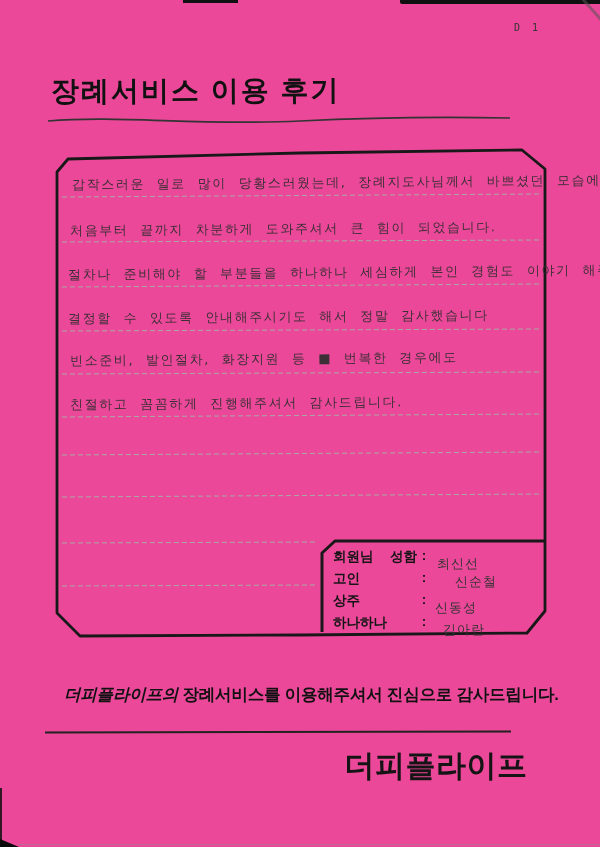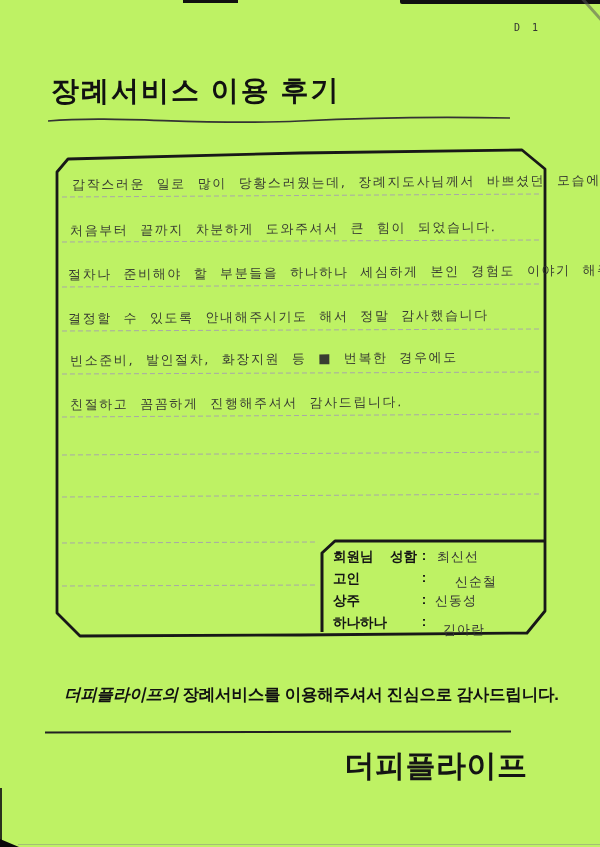--- a/index.html
+++ b/index.html
@@ -1,17 +1,17 @@
 <!DOCTYPE html>
 <html><head>
 <meta charset="utf-8">
 <style>
   html,body{margin:0;padding:0;background:#e9e9e9;}
   #page{
-    position:relative;width:600px;height:847px;background:#bef264;
+    position:relative;width:600px;height:847px;background:#ec4899;
     overflow:hidden;font-family:"Liberation Sans",sans-serif;color:#1a1a1a;
     box-shadow:0 0 4px rgba(0,0,0,.3);
   }
   .abs{position:absolute;}
 
   
   .scan-seg{background:#101010;}
   .scan-corner{background:#555;opacity:.55;transform:rotate(48deg);}
   .scan-marker{
     font-family:"DejaVu Sans Mono",monospace;font-size:10px;color:#333;
@@ -37,21 +37,21 @@
 
   
   .info-row{display:flex;align-items:flex-start;height:22px;}
   .info-label{
     display:inline-block;width:84px;font-weight:700;font-size:13.5px;
     color:#141414;text-align:justify;text-align-last:justify;
   }
   .info-colon{font-weight:700;font-size:13.5px;width:14px;text-align:center;color:#141414;}
   .info-value{
     font-family:"DejaVu Sans",sans-serif;font-size:13px;color:#343434;
-    letter-spacing:1px;transform:rotate(-1deg);
+    letter-spacing:1px;transform:rotate(-1deg);margin-top:7px;
   }
 
   
   .footer-line{font-size:16.5px;font-weight:700;color:#111;white-space:nowrap;letter-spacing:-0.2px;}
   .brand-italic{font-style:italic;}
   .footer-divider{background:#222;height:2px;transform:rotate(-0.15deg);}
   .brand-logo{
     font-size:30px;font-weight:800;color:#141414;letter-spacing:0.5px;
     text-align:center;transform:scaleY(1.02);
   }

